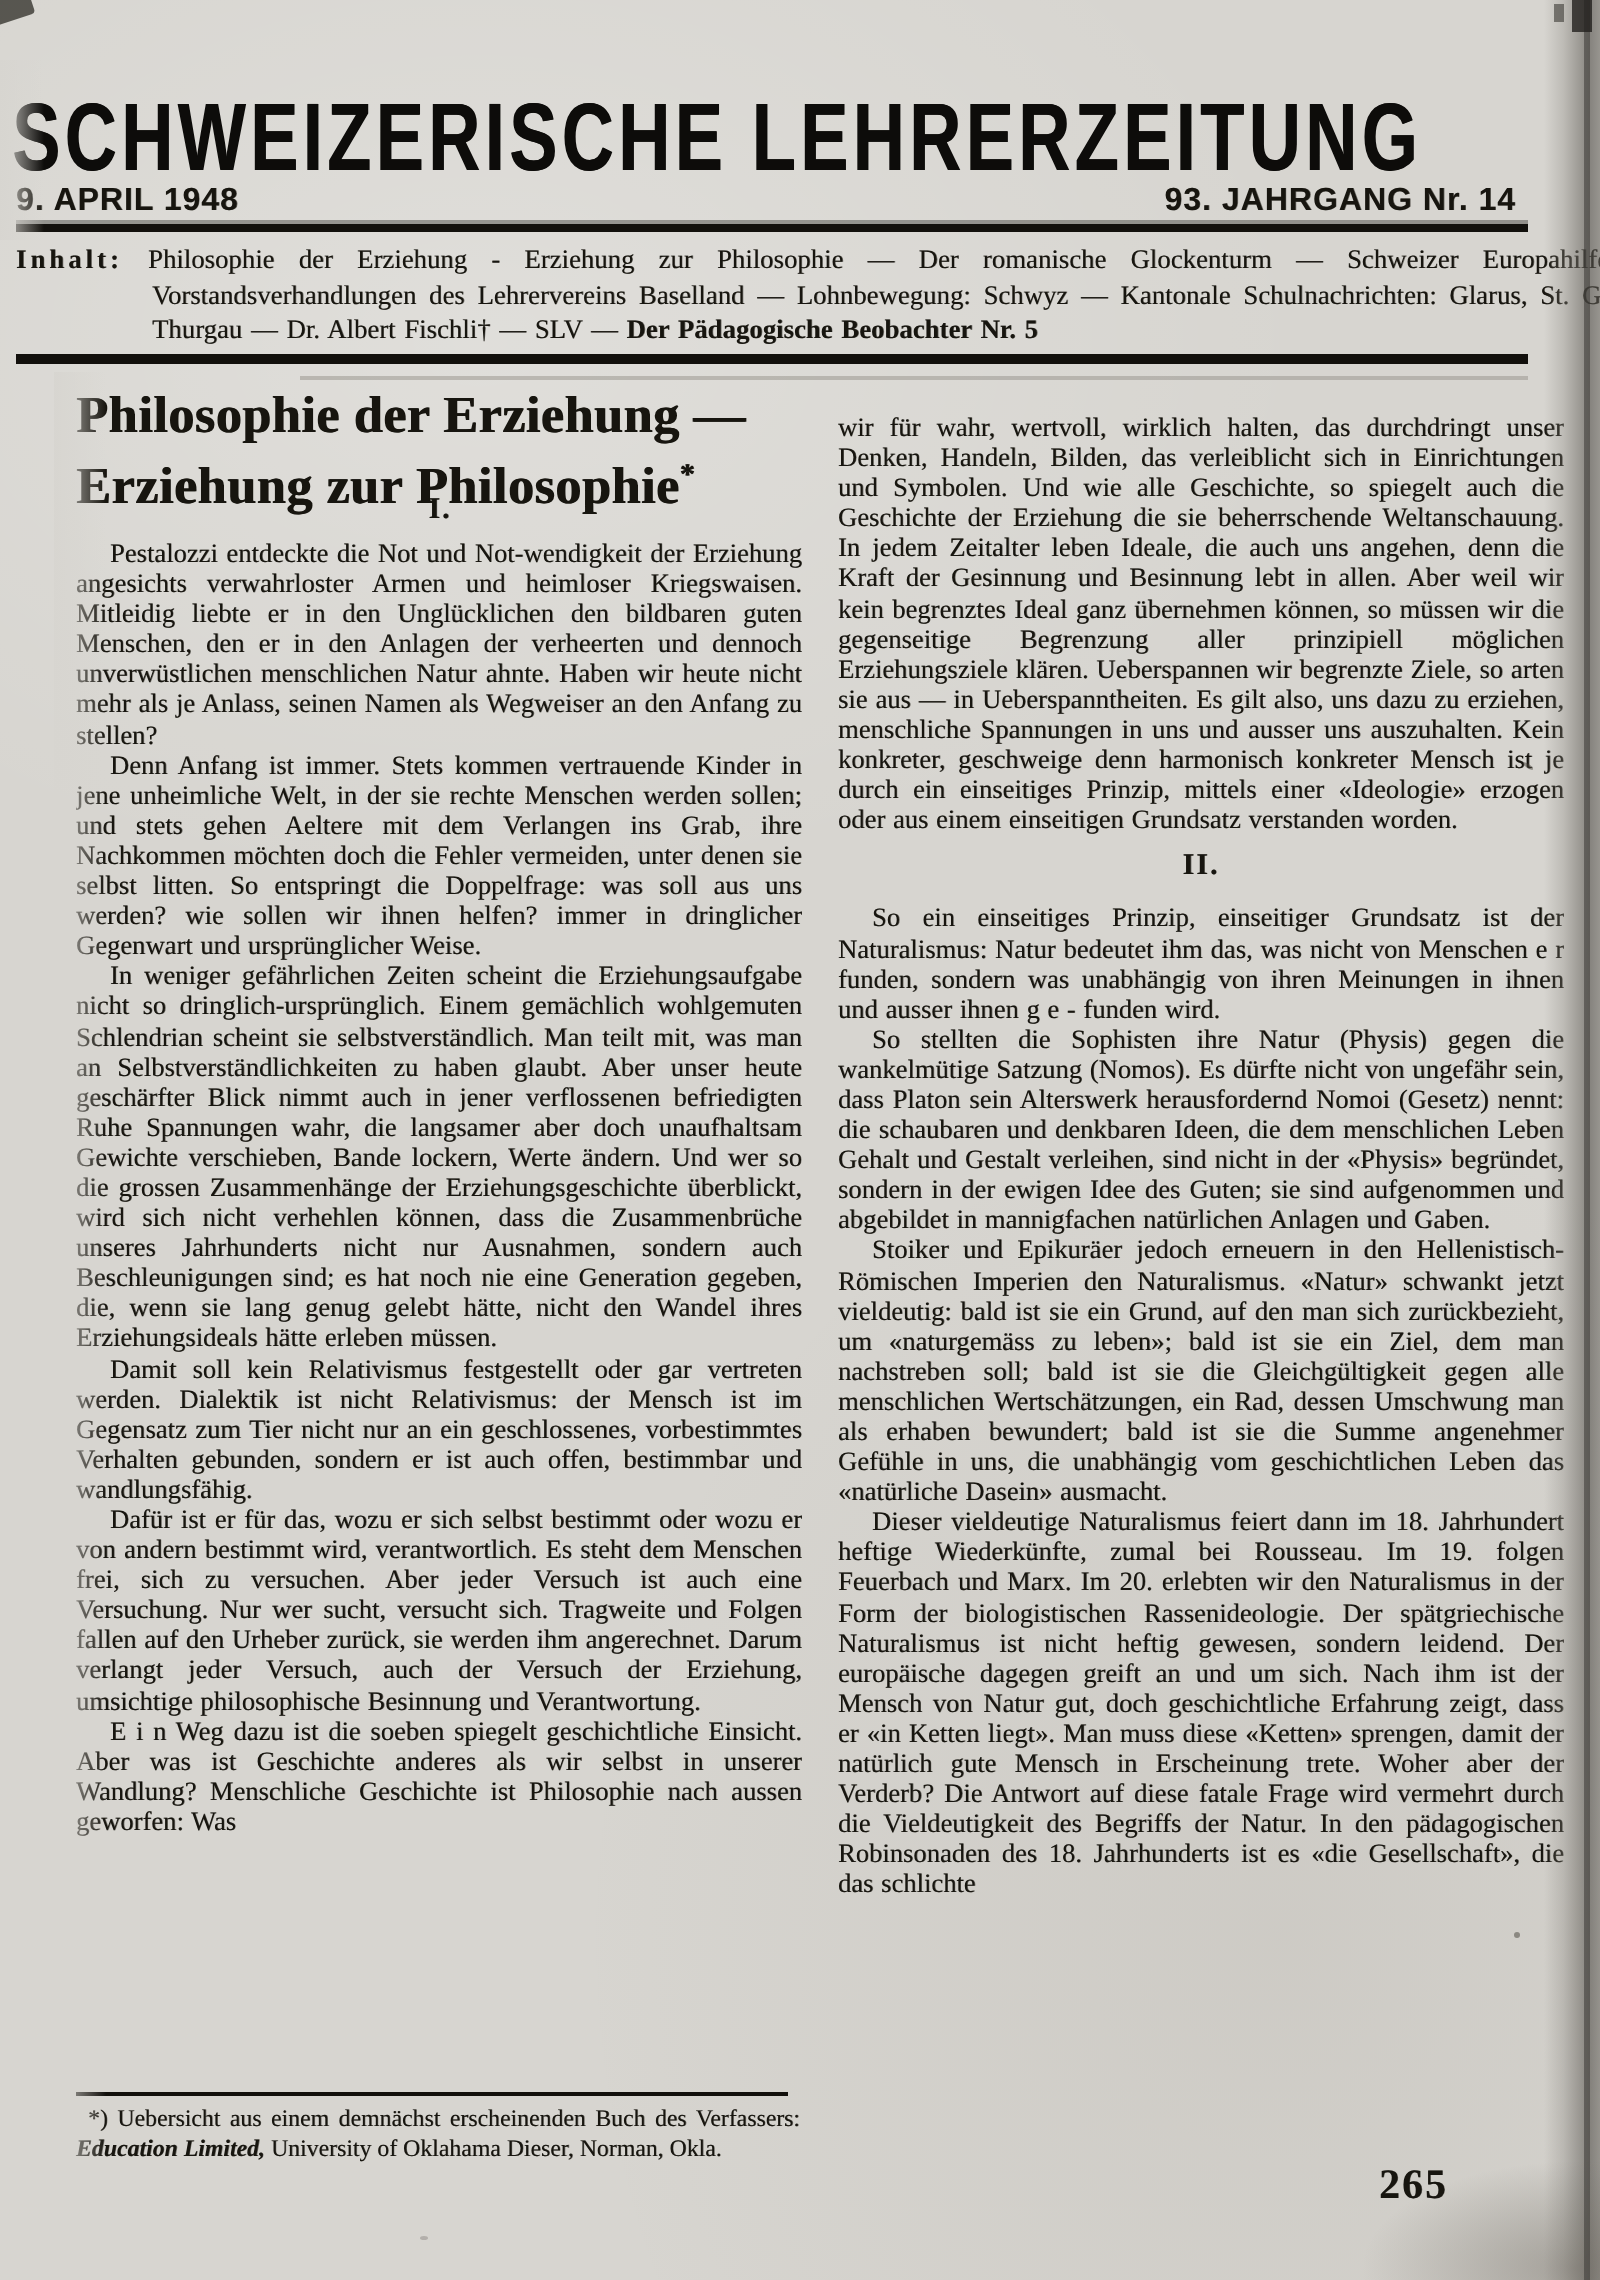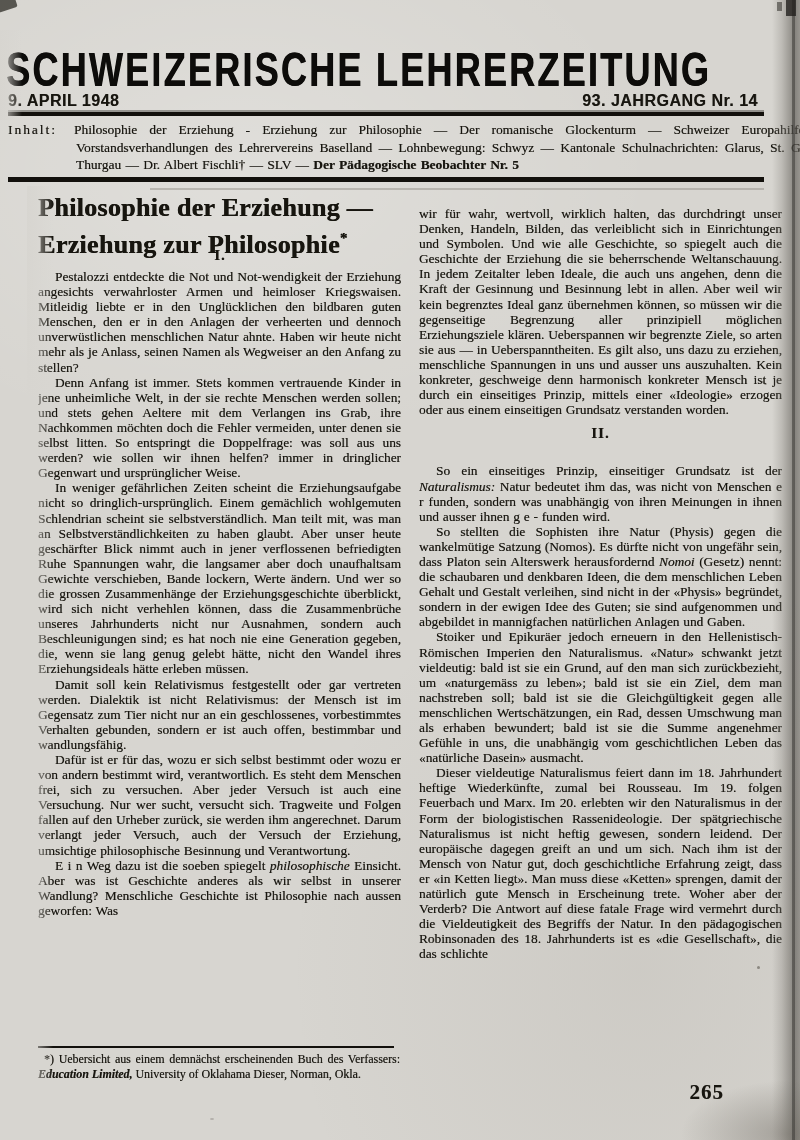--- a/index.html
+++ b/index.html
@@ -31,43 +31,43 @@
   .rule{position:absolute;left:8px;width:756px;background:#12100c;}
   .rule1{top:112px;height:4px;box-shadow:0 -2px 0 rgba(18,16,12,0.35);}
   .rule2{top:177px;height:5px;}
   .rule2-echo{position:absolute;left:150px;top:188px;width:614px;height:2px;background:#9a978f;opacity:0.55;}
   
   .inhalt{
     position:absolute;left:8px;top:121px;width:754px;
     font-size:13.4px;line-height:17.5px;text-align:justify;
     padding-left:68px;text-indent:-68px;word-spacing:1px;
   }
-  .inhalt-label{display:inline-block;width:66px;font-weight:normal;letter-spacing:2px;text-indent:0;}
+  .inhalt-label{display:inline-block;width:66px;font-weight:bold;letter-spacing:2px;text-indent:0;}
   .b{font-weight:bold;}
   
   .article-title{
     position:absolute;left:38px;top:192px;width:364px;
     font-size:26px;font-weight:bold;line-height:31px;letter-spacing:0.3px;
     text-shadow:0.5px 0 0 #17150f;
   }
   .article-title sup{font-size:15px;}
   .sec-heading{
     font-weight:bold;font-size:15px;text-align:center;
-    margin:9px 0 22px 0;letter-spacing:1px;
+    margin:9px 0 10px 0;letter-spacing:1px;
   }
   .sec1{position:absolute;left:38px;top:247px;width:364px;margin:0;}
   .col{
     position:absolute;width:363px;
     font-size:13.3px;line-height:15.1px;text-align:justify;word-spacing:0.5px;
   }
   .col-left{left:38px;top:269px;height:780px;overflow:hidden;}
   .col-right{left:419px;top:206px;height:884px;overflow:hidden;}
   .body-p{margin:0;text-indent:17px;}
   .body-p.noindent{text-indent:0;}
-  .it{font-style:italic;}
+  .it{}
   .bold-it{font-weight:bold;font-style:italic;}
   
   .footnote-rule{position:absolute;left:38px;top:1046px;width:356px;height:2px;background:#12100c;}
   .footnote{
     position:absolute;left:38px;top:1052px;width:362px;
     font-size:11.9px;line-height:14.6px;text-align:justify;text-indent:6px;
   }
   .pagenum{
     position:absolute;left:624px;top:1080px;width:100px;text-align:right;
     font-size:21px;font-weight:bold;letter-spacing:1px;
@@ -125,21 +125,21 @@
   </div>
 
   <div class="sec-heading sec1">I.</div>
 
   <div class="col col-left">
       <p class="body-p"><span>Pestalozzi entdeckte die Not und Not-wendigkeit der Erziehung angesichts verwahrloster Armen und heimloser Kriegswaisen. Mitleidig liebte er in den Unglücklichen den bildbaren guten Menschen, den er in den Anlagen der verheerten und dennoch unverwüstlichen menschlichen Natur ahnte. Haben wir heute nicht mehr als je Anlass, seinen Namen als Wegweiser an den Anfang zu stellen?</span></p>
       <p class="body-p"><span>Denn Anfang ist immer. Stets kommen vertrauende Kinder in jene unheimliche Welt, in der sie rechte Menschen werden sollen; und stets gehen Aeltere mit dem Verlangen ins Grab, ihre Nachkommen möchten doch die Fehler vermeiden, unter denen sie selbst litten. So entspringt die Doppelfrage: was soll aus uns werden? wie sollen wir ihnen helfen? immer in dringlicher Gegenwart und ursprünglicher Weise.</span></p>
       <p class="body-p"><span>In weniger gefährlichen Zeiten scheint die Erziehungsaufgabe nicht so dringlich-ursprünglich. Einem gemächlich wohlgemuten Schlendrian scheint sie selbstverständlich. Man teilt mit, was man an Selbstverständlichkeiten zu haben glaubt. Aber unser heute geschärfter Blick nimmt auch in jener verflossenen befriedigten Ruhe Spannungen wahr, die langsamer aber doch unaufhaltsam Gewichte verschieben, Bande lockern, Werte ändern. Und wer so die grossen Zusammenhänge der Erziehungsgeschichte überblickt, wird sich nicht verhehlen können, dass die Zusammenbrüche unseres Jahrhunderts nicht nur Ausnahmen, sondern auch Beschleunigungen sind; es hat noch nie eine Generation gegeben, die, wenn sie lang genug gelebt hätte, nicht den Wandel ihres Erziehungsideals hätte erleben müssen.</span></p>
       <p class="body-p"><span>Damit soll kein Relativismus festgestellt oder gar vertreten werden. Dialektik ist nicht Relativismus: der Mensch ist im Gegensatz zum Tier nicht nur an ein geschlossenes, vorbestimmtes Verhalten gebunden, sondern er ist auch offen, bestimmbar und wandlungsfähig.</span></p>
       <p class="body-p"><span>Dafür ist er für das, wozu er sich selbst bestimmt oder wozu er von andern bestimmt wird, verantwortlich. Es steht dem Menschen frei, sich zu versuchen. Aber jeder Versuch ist auch eine Versuchung. Nur wer sucht, versucht sich. Tragweite und Folgen fallen auf den Urheber zurück, sie werden ihm angerechnet. Darum verlangt jeder Versuch, auch der Versuch der Erziehung, umsichtige philosophische Besinnung und Verantwortung.</span></p>
-      <p class="body-p"><span>E i n Weg dazu ist die soeben spiegelt </span><span class="it">philosophische</span><span> Einsicht. Aber was ist Geschichte anderes als wir selbst in unserer Wandlung? Menschliche Geschichte ist Philosophie nach aussen geworfen: Was</span></p>
+      <p class="body-p"><span>E i n Weg dazu ist die soeben spiegelt </span><span class="it">geschichtliche</span><span> Einsicht. Aber was ist Geschichte anderes als wir selbst in unserer Wandlung? Menschliche Geschichte ist Philosophie nach aussen geworfen: Was</span></p>
     </div>
   <div class="col col-right">
       <p class="body-p noindent"><span>wir für wahr, wertvoll, wirklich halten, das durchdringt unser Denken, Handeln, Bilden, das verleiblicht sich in Einrichtungen und Symbolen. Und wie alle Geschichte, so spiegelt auch die Geschichte der Erziehung die sie beherrschende Weltanschauung. In jedem Zeitalter leben Ideale, die auch uns angehen, denn die Kraft der Gesinnung und Besinnung lebt in allen. Aber weil wir kein begrenztes Ideal ganz übernehmen können, so müssen wir die gegenseitige Begrenzung aller prinzipiell möglichen Erziehungsziele klären. Ueberspannen wir begrenzte Ziele, so arten sie aus — in Ueberspanntheiten. Es gilt also, uns dazu zu erziehen, menschliche Spannungen in uns und ausser uns auszuhalten. Kein konkreter, geschweige denn harmonisch konkreter Mensch ist je durch ein einseitiges Prinzip, mittels einer «Ideologie» erzogen oder aus einem einseitigen Grundsatz verstanden worden.</span></p>
       <div class="sec-heading">II.</div>
       <p class="body-p"><span>So ein einseitiges Prinzip, einseitiger Grundsatz ist der </span><span class="it">Naturalismus:</span><span> Natur bedeutet ihm das, was nicht von Menschen e r funden, sondern was unabhängig von ihren Meinungen in ihnen und ausser ihnen g e - funden wird.</span></p>
       <p class="body-p"><span>So stellten die Sophisten ihre Natur (Physis) gegen die wankelmütige Satzung (Nomos). Es dürfte nicht von ungefähr sein, dass Platon sein Alterswerk herausfordernd </span><span class="it">Nomoi</span><span> (Gesetz) nennt: die schaubaren und denkbaren Ideen, die dem menschlichen Leben Gehalt und Gestalt verleihen, sind nicht in der «Physis» begründet, sondern in der ewigen Idee des Guten; sie sind aufgenommen und abgebildet in mannigfachen natürlichen Anlagen und Gaben.</span></p>
       <p class="body-p"><span>Stoiker und Epikuräer jedoch erneuern in den Hellenistisch-Römischen Imperien den Naturalismus. «Natur» schwankt jetzt vieldeutig: bald ist sie ein Grund, auf den man sich zurückbezieht, um «naturgemäss zu leben»; bald ist sie ein Ziel, dem man nachstreben soll; bald ist sie die Gleichgültigkeit gegen alle menschlichen Wertschätzungen, ein Rad, dessen Umschwung man als erhaben bewundert; bald ist sie die Summe angenehmer Gefühle in uns, die unabhängig vom geschichtlichen Leben das «natürliche Dasein» ausmacht.</span></p>
       <p class="body-p"><span>Dieser vieldeutige Naturalismus feiert dann im 18. Jahrhundert heftige Wiederkünfte, zumal bei Rousseau. Im 19. folgen Feuerbach und Marx. Im 20. erlebten wir den Naturalismus in der Form der biologistischen Rassenideologie. Der spätgriechische Naturalismus ist nicht heftig gewesen, sondern leidend. Der europäische dagegen greift an und um sich. Nach ihm ist der Mensch von Natur gut, doch geschichtliche Erfahrung zeigt, dass er «in Ketten liegt». Man muss diese «Ketten» sprengen, damit der natürlich gute Mensch in Erscheinung trete. Woher aber der Verderb? Die Antwort auf diese fatale Frage wird vermehrt durch die Vieldeutigkeit des Begriffs der Natur. In den pädagogischen Robinsonaden des 18. Jahrhunderts ist es «die Gesellschaft», die das schlichte</span></p>
     </div>
 

